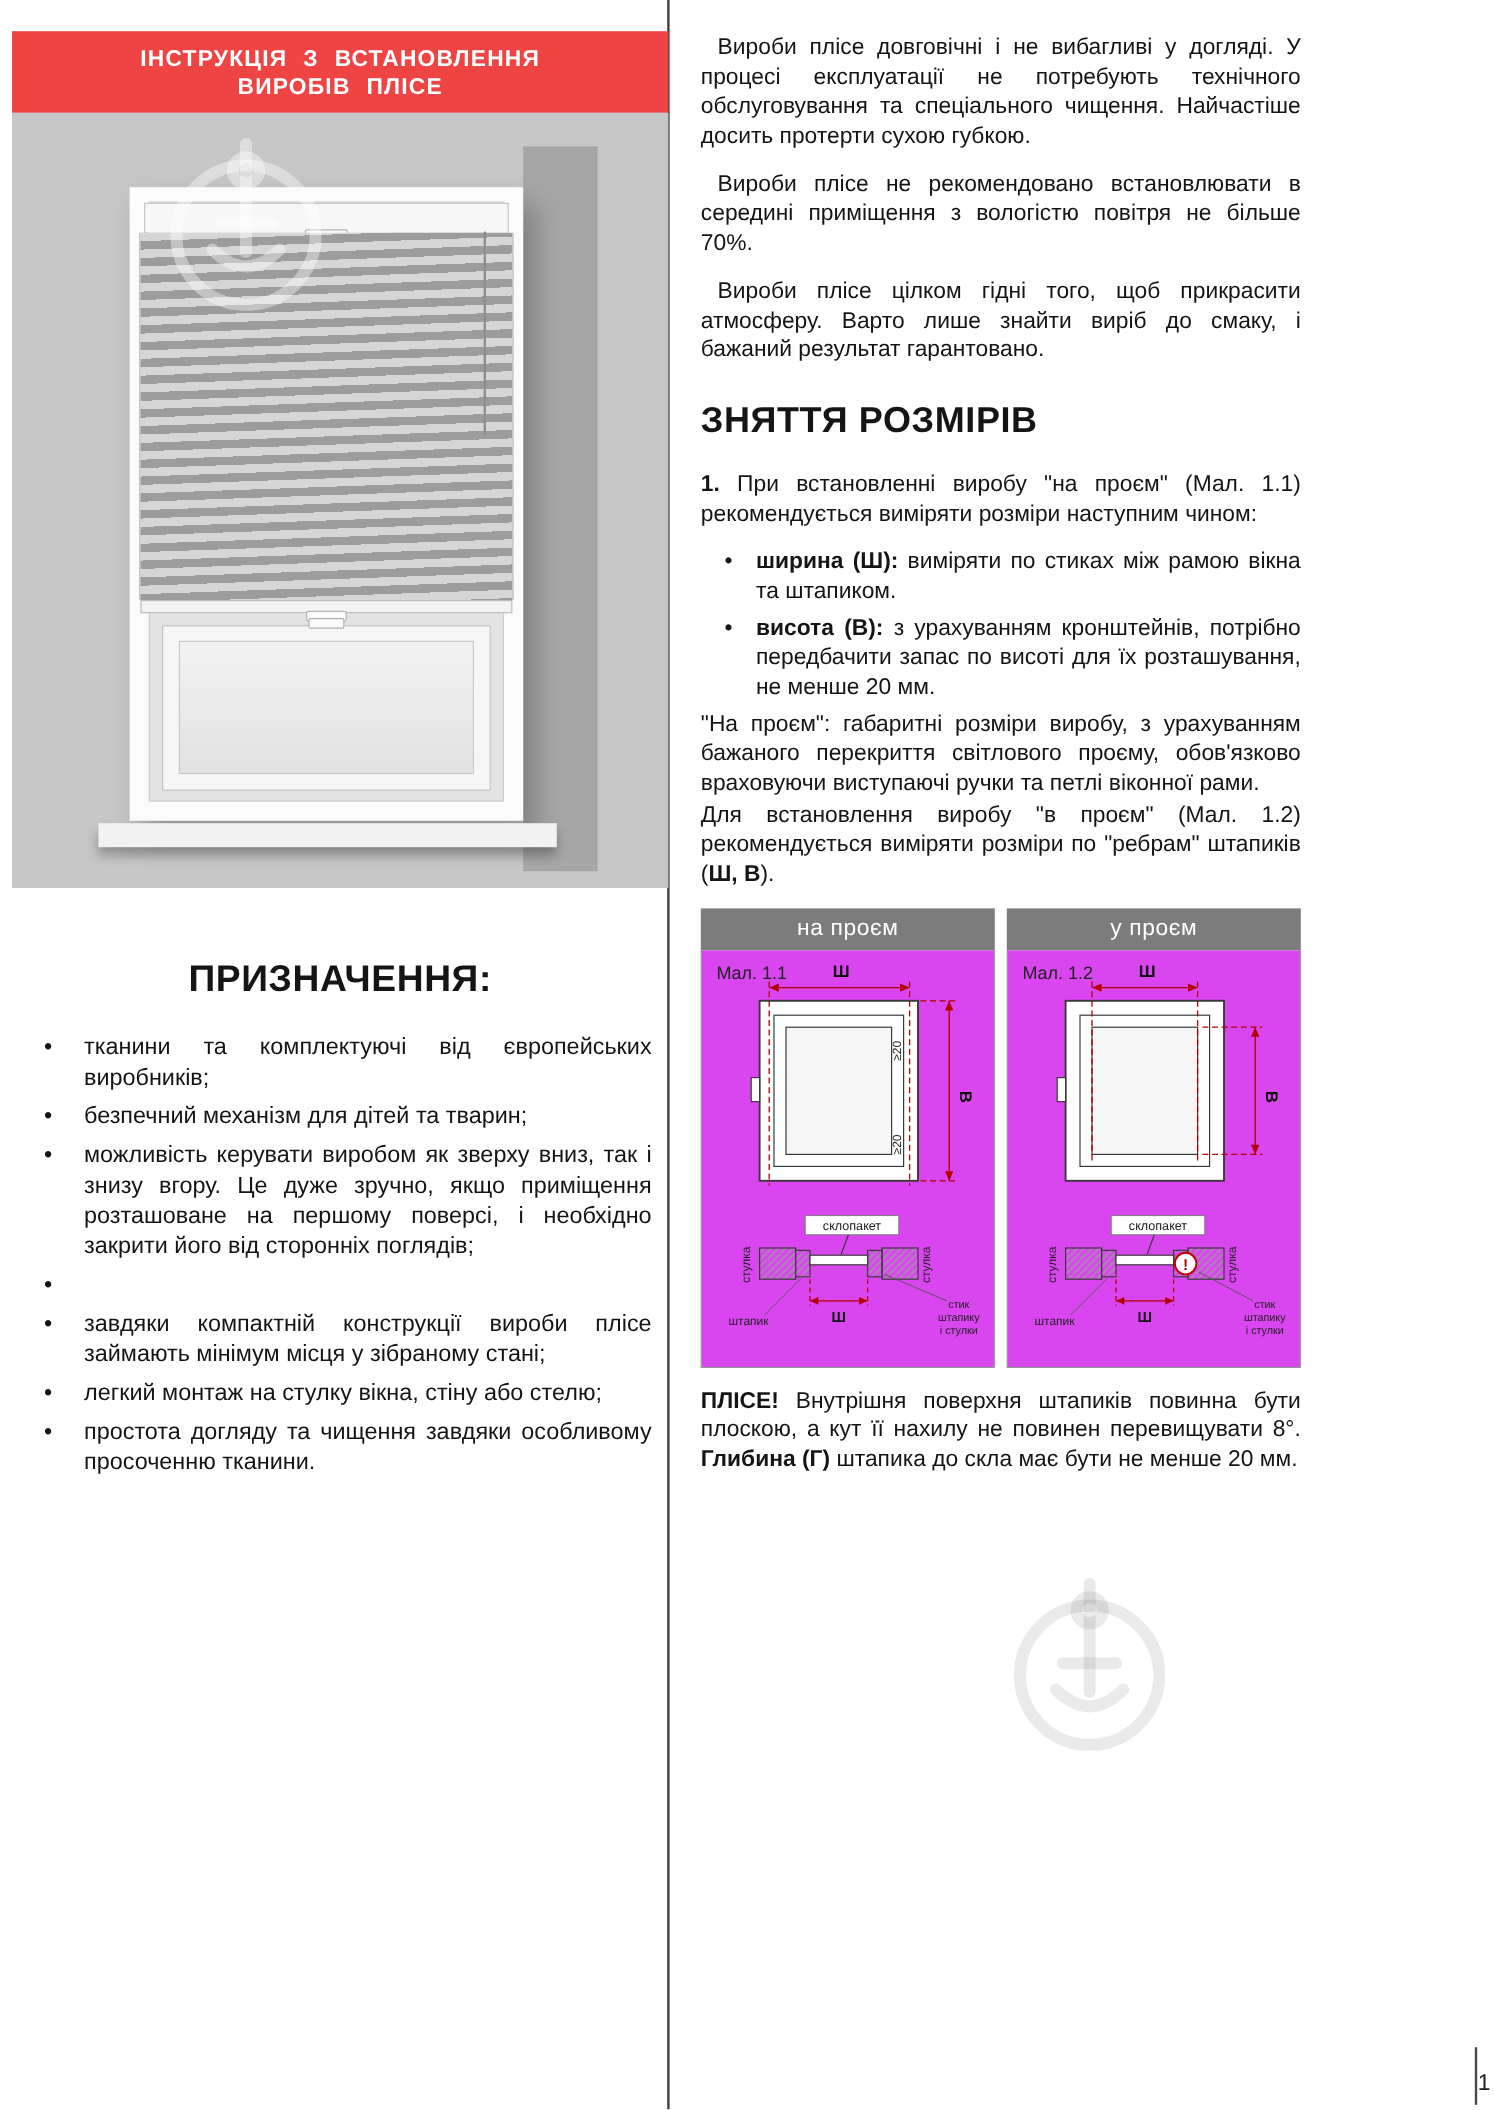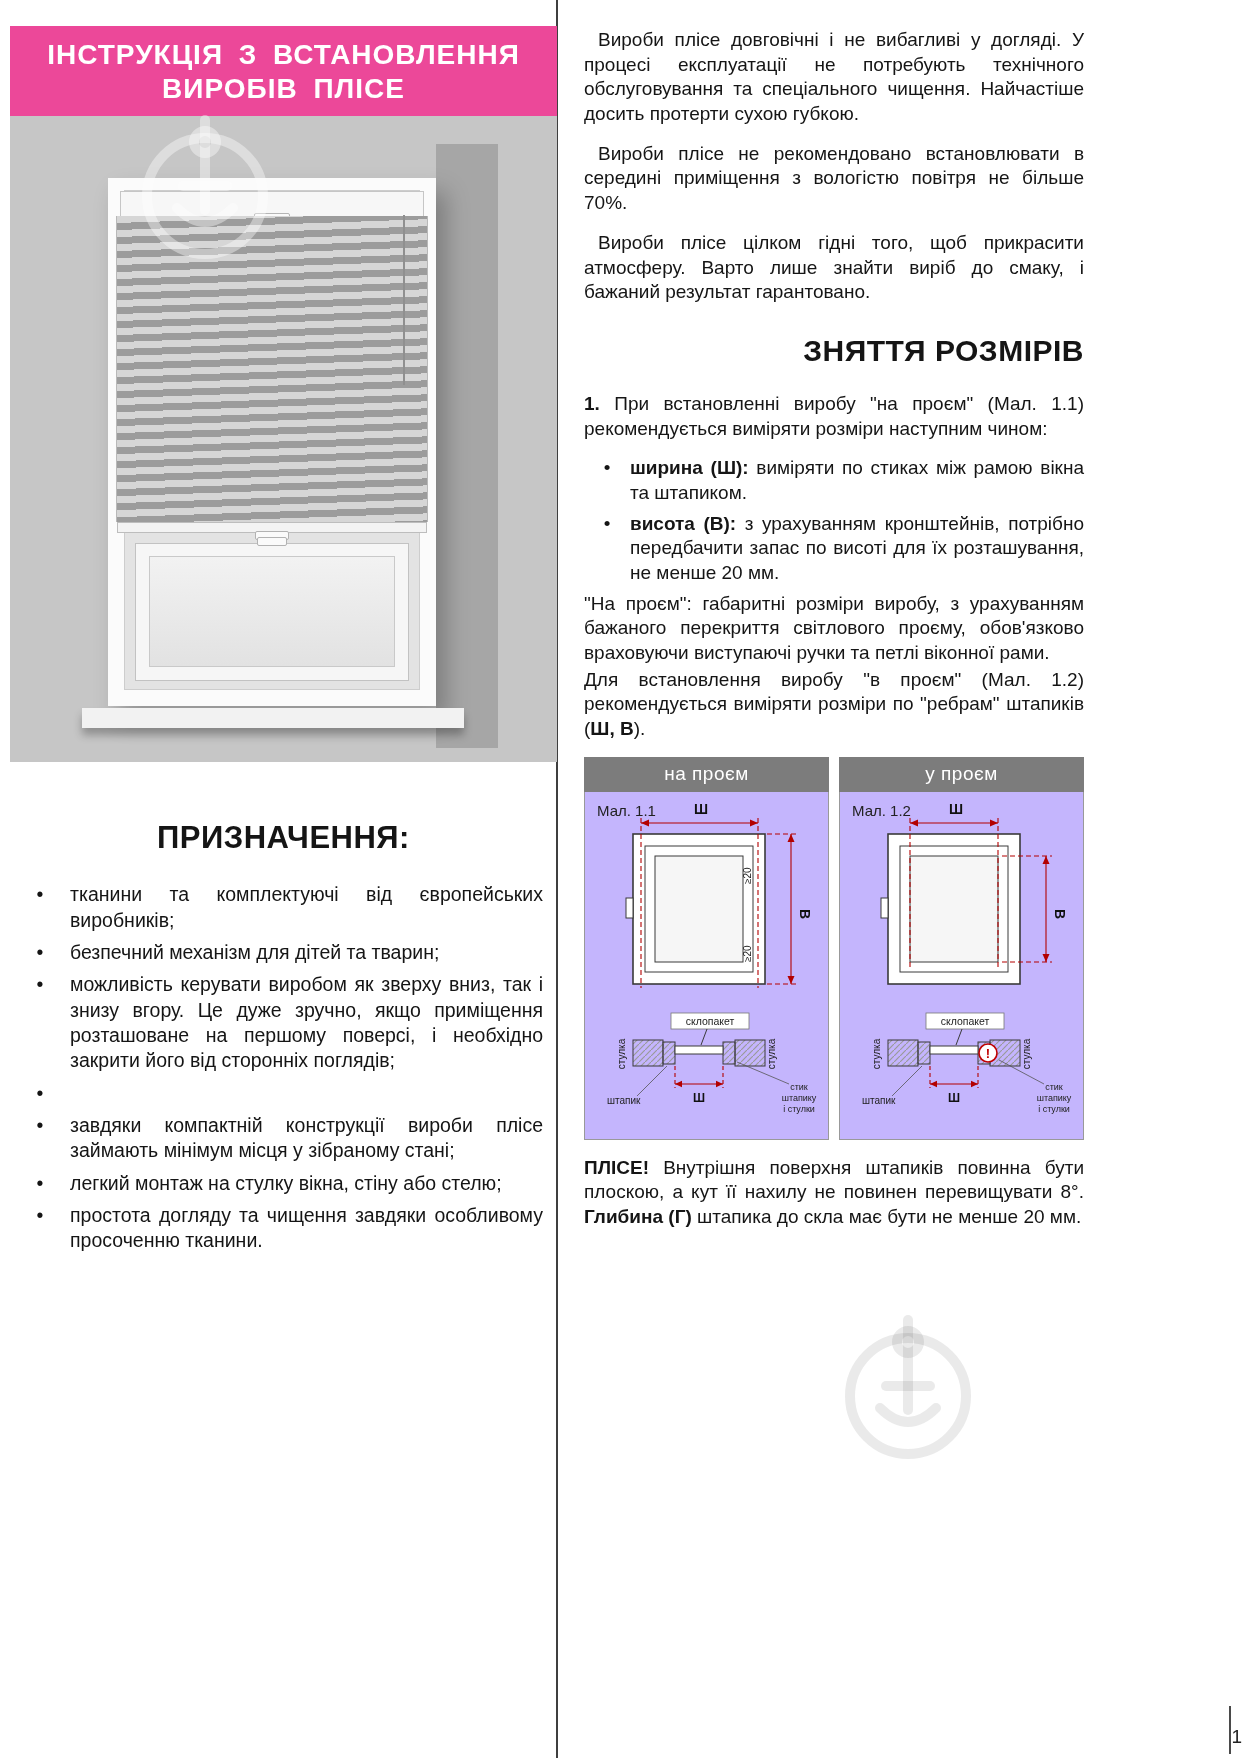--- a/index.html
+++ b/index.html
@@ -13,22 +13,22 @@
     overflow: hidden;
   }
   
   .divider { position:absolute; left:556px; top:0; width:2px; height:1758px; background:#3f3f3f; }
   .corner-rule { position:absolute; right:14px; bottom:4px; width:2px; height:48px; background:#4a4a4a; }
   .page-num { position:absolute; right:3px; bottom:10px; font-size:19px; color:#222; }
 
   
   .col-left { position:absolute; left:10px; top:26px; width:547px; }
   .header-box {
-    background:#ec4899; color:#fff; text-align:center;
-    font-weight:bold; font-size:28px; line-height:1.22;
+    background:#ef4444; color:#fff; text-align:center;
+    font-weight:bold; font-size:19px; line-height:1.22;
     letter-spacing:1px; word-spacing:7px; padding:12px 6px 10px;
   }
   .illustration { position:relative; height:646px; background:#c6c6c6; overflow:hidden; }
   .wall-shade { position:absolute; left:426px; top:28px; width:62px; height:604px; background:#a6a6a6; }
   .win { position:absolute; left:98px; top:62px; width:328px; height:528px; background:#fbfbfb;
          box-shadow:10px 14px 22px rgba(0,0,0,0.25); }
   .win-opening { position:absolute; left:16px; right:16px; top:12px; bottom:16px; background:#e3e3e3; border:1px solid #cdcdcd; }
   .headrail { position:absolute; left:-5px; right:-5px; top:0; height:26px; background:#f7f7f7; border:1px solid #c6c6c6; }
   .headrail-tab { position:absolute; left:50%; transform:translateX(-50%); bottom:-6px; width:36px; height:9px;
                   background:#fafafa; border:1px solid #b5b5b5; border-radius:2px; }
@@ -50,31 +50,31 @@
   .purpose-heading { text-align:center; font-size:31px; font-weight:bold; letter-spacing:0.5px; margin:58px 0 26px; }
   .intro { margin:0 10px 0 16px; font-size:19.5px; line-height:1.33; text-align:justify; text-indent:12px; }
   .bullets { margin:22px 4px 0 0; list-style:none; }
   .bullet { display:flex; margin-bottom:7px; font-size:19.5px; line-height:1.3; }
   .bullet-dot { flex:0 0 60px; text-align:center; }
   .bullet-text { flex:1; text-align:justify; padding-right:10px; }
 
   
   .col-right { position:absolute; left:584px; top:28px; width:500px; font-size:19px; line-height:1.3; text-align:justify; }
   .h-care { font-size:27px; font-weight:bold; text-align:center; line-height:1.22; margin:4px 0 20px; }
-  .h-measure { font-size:30px; font-weight:bold; text-align:right; margin:26px 0 22px; letter-spacing:0.5px; }
+  .h-measure { font-size:30px; font-weight:bold; text-align:left; margin:26px 0 22px; letter-spacing:0.5px; }
   .p { margin:0 0 15px; text-indent:14px; }
   .np { text-indent:0; }
   .m-bullet { display:flex; margin:0 0 6px; }
   .m-dot { flex:0 0 46px; text-align:center; }
   .m-text { flex:1; text-align:justify; }
 
   .diagrams { display:flex; gap:10px; margin-top:14px; }
   .diagram { flex:0 0 245px; }
   .d-head { background:#7c7c7c; color:#fff; font-size:19px; font-weight:normal; text-align:center; padding:5px 0; letter-spacing:0.5px; }
-  .d-body { border:1px solid #999; border-top:none; height:348px; background:#c4b5fd; }
+  .d-body { border:1px solid #999; border-top:none; height:348px; background:#d946ef; }
   .d-body svg { display:block; }
 
   .warning { margin-top:16px; }
 
   
   .watermark { position:absolute; pointer-events:none; z-index:6; }
   .wm-top { left:125px; top:112px; color:rgba(255,255,255,0.40); }
   .wm-bottom { left:828px; top:1312px; color:rgba(60,60,60,0.11); }
 </style>
 </head>

